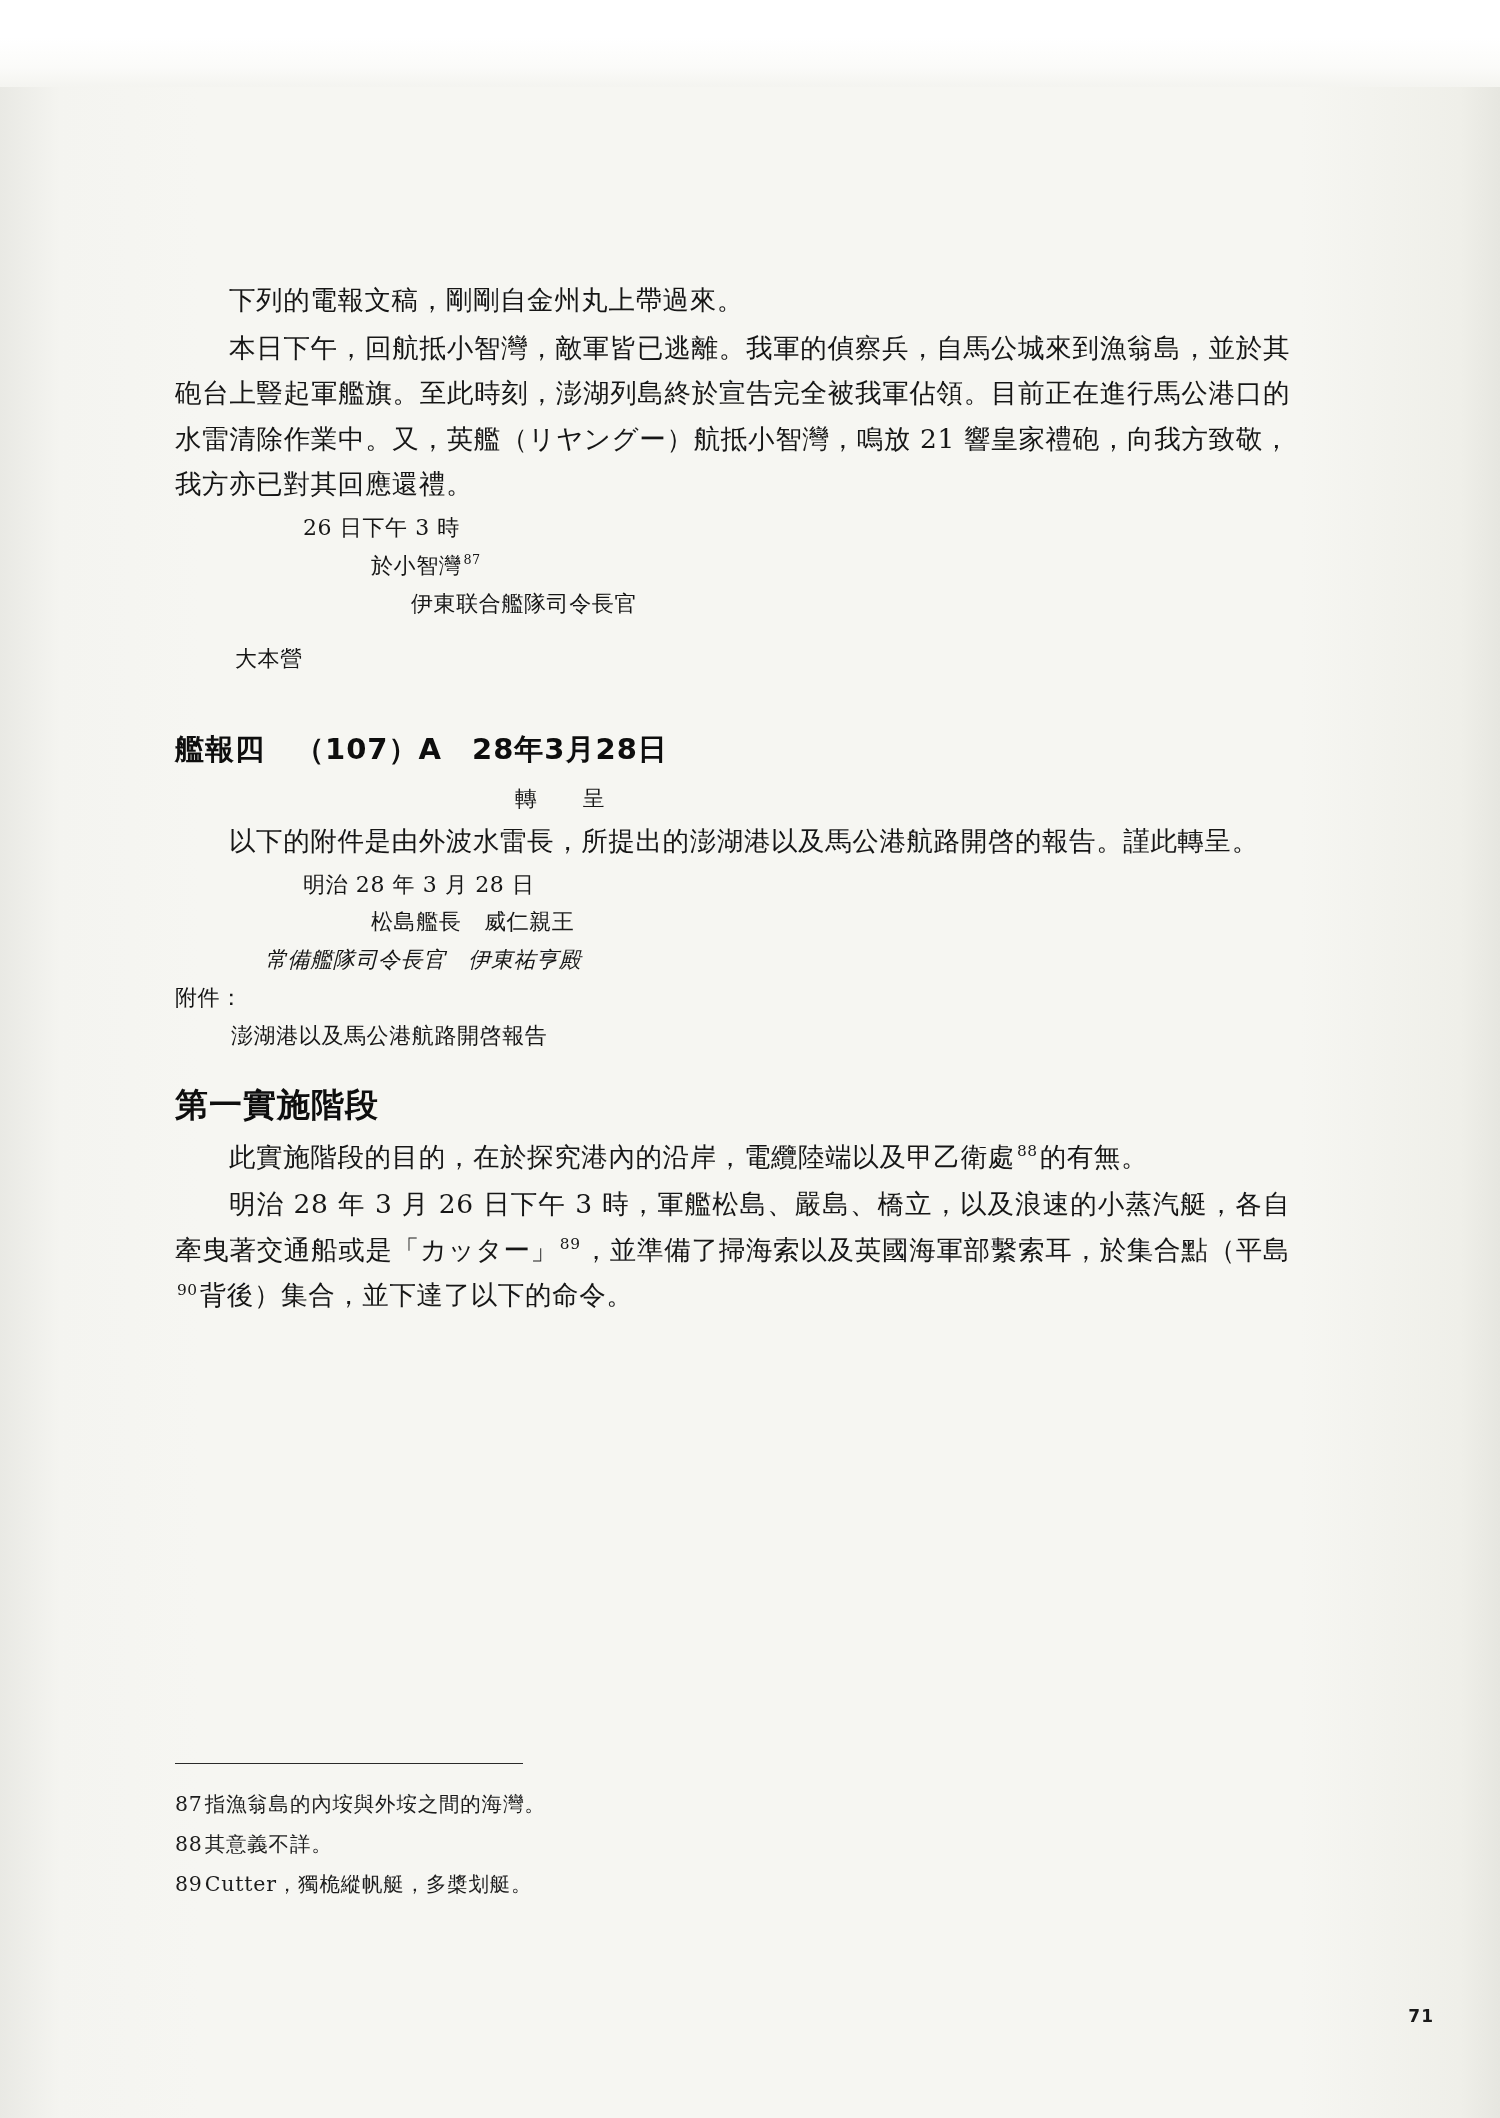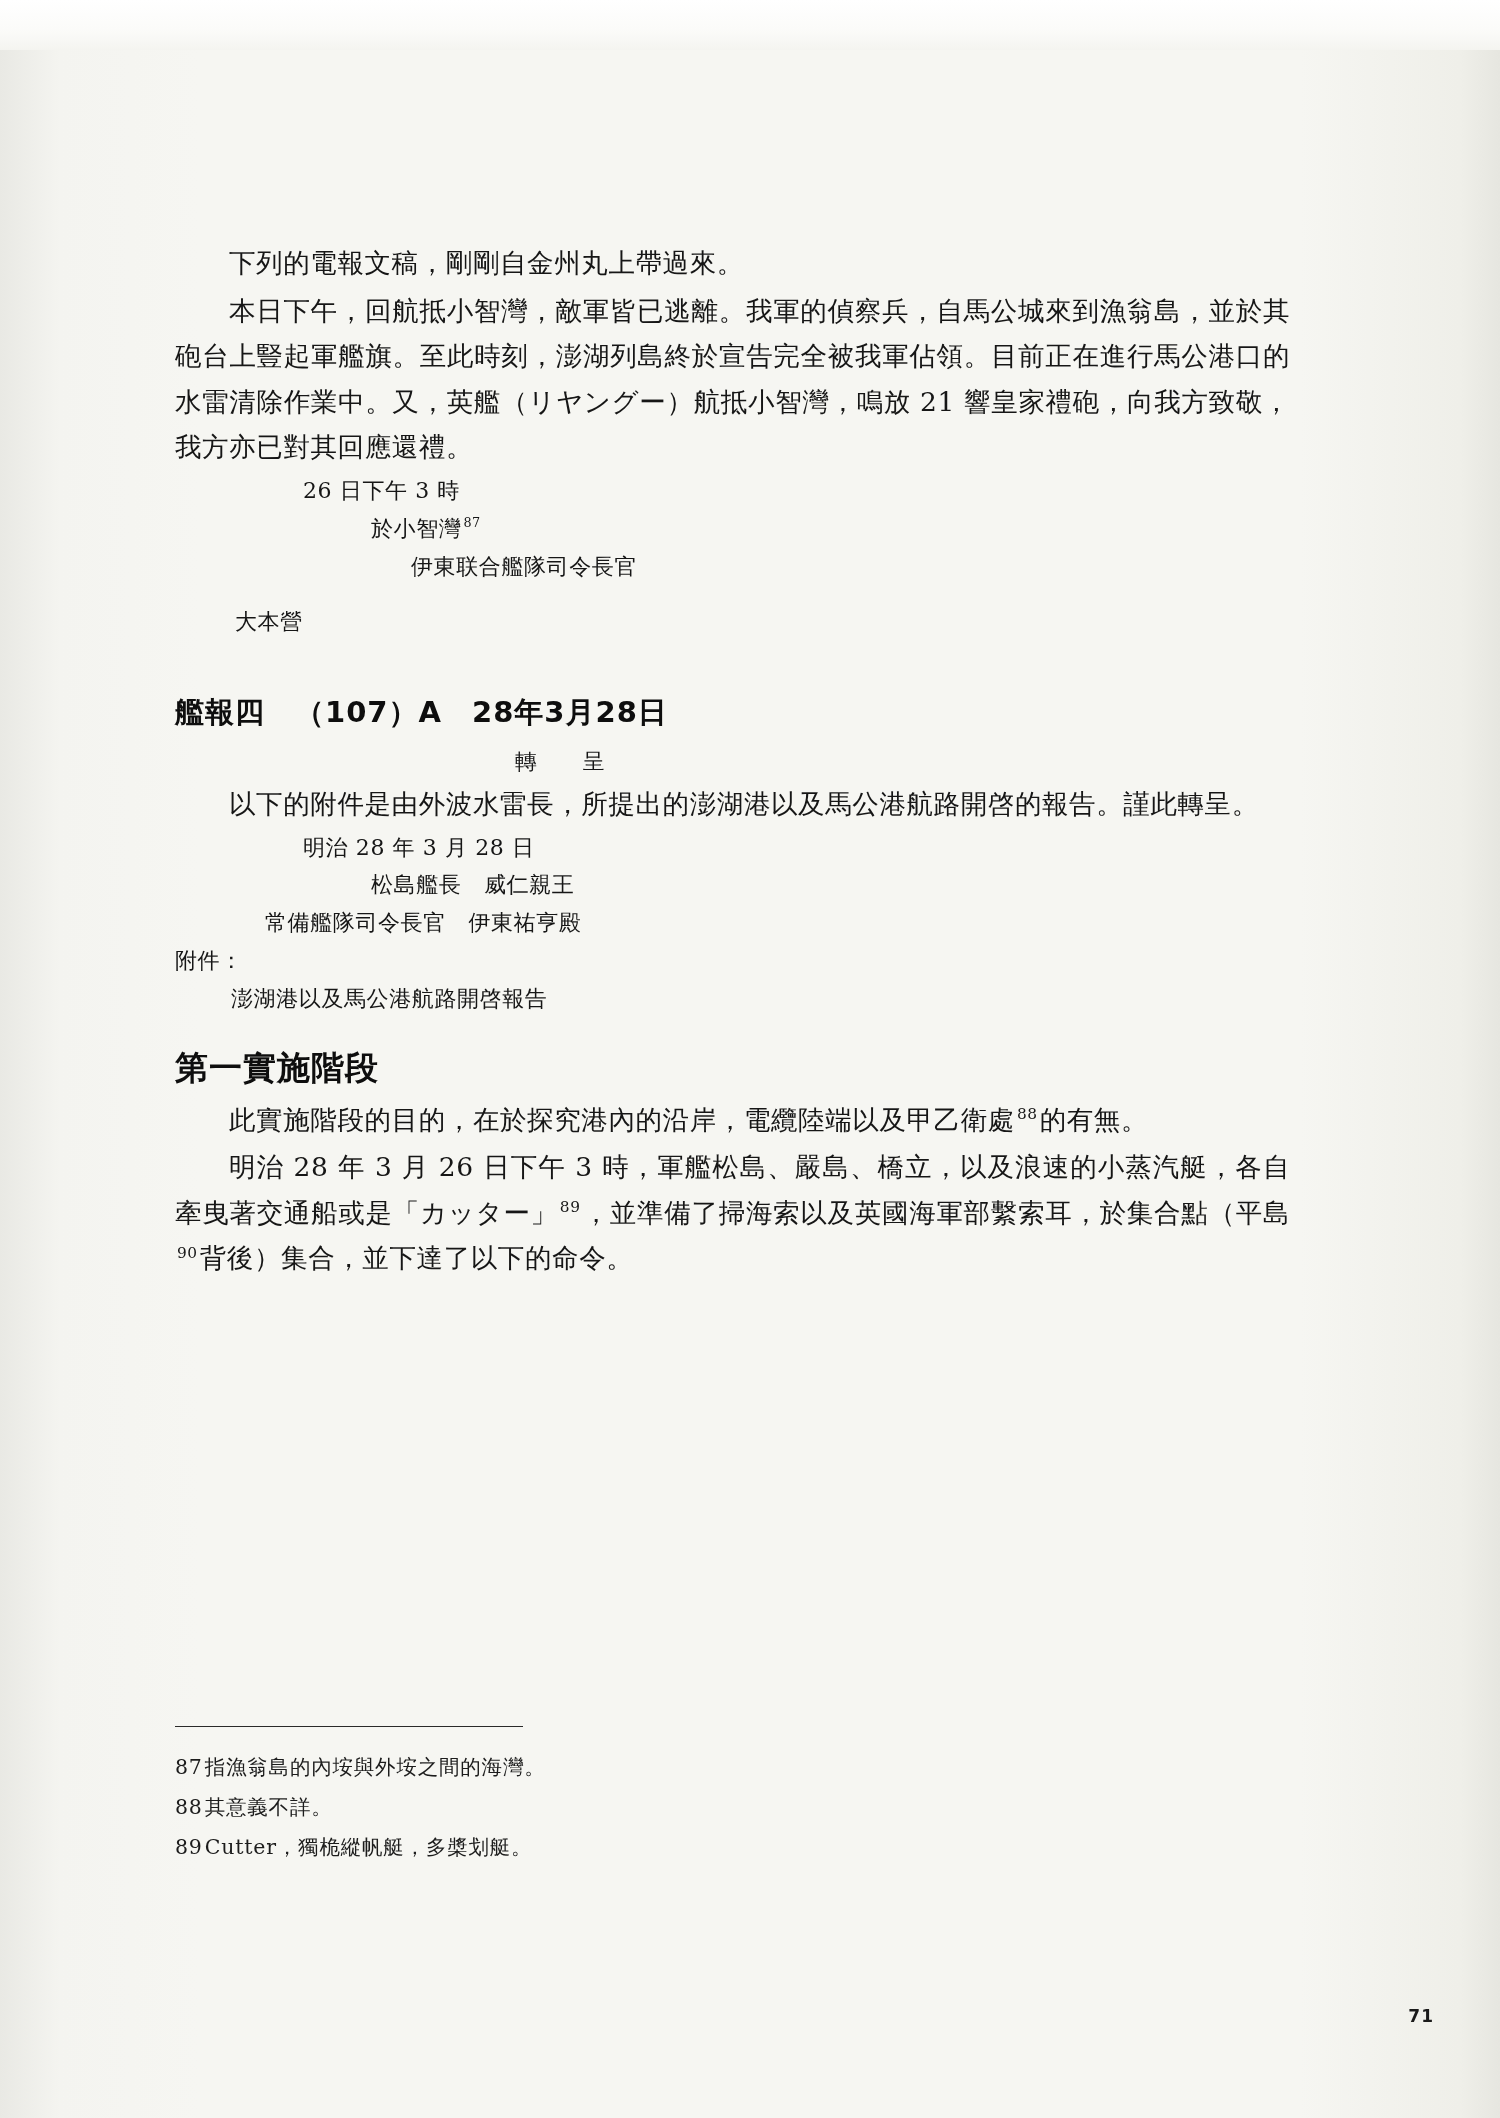--- a/index.html
+++ b/index.html
@@ -13,20 +13,21 @@
     position: relative;
     font-family: "DejaVu Serif", "Liberation Serif", serif;
     color: #1a1a1a;
     overflow: hidden;
   }
   
   .page {
     position: absolute;
     inset: 0;
     background: #bef264;
+    margin-top: 37px;
   }
   .paper {
     position: absolute;
     left: 0; right: 0;
     top: 0; bottom: 0;
     background:
       linear-gradient(to right, #e9e9e4 0px, #f4f4f0 60px, #f6f6f2 200px, #f6f6f2 1300px, #efefe9 1460px, #e6e6e0 1500px),
       #f4f4f0;
   }
   .top-strip {
@@ -58,21 +59,21 @@
     font-size: 22px;
     line-height: 1.72;
     letter-spacing: 0.6px;
     color: #161616;
     margin: 0;
   }
   .pad-60 { padding-left: 60px; }
   .pad-120 { padding-left: 128px; }
   .pad-185 { padding-left: 196px; }
   .pad-55 { padding-left: 56px; }
-  .pad-90 { padding-left: 90px; }
+  .pad-90 { padding-left: 90px; font-style: italic; }
   .pad-230 { padding-left: 236px; }
   .pad-300 { padding-left: 340px; }
 
   .heading {
     font-family: "DejaVu Sans", "Liberation Sans", sans-serif;
     font-weight: bold;
     font-size: 28px;
     letter-spacing: 1px;
     color: #0e0e0e;
     margin: 0;

